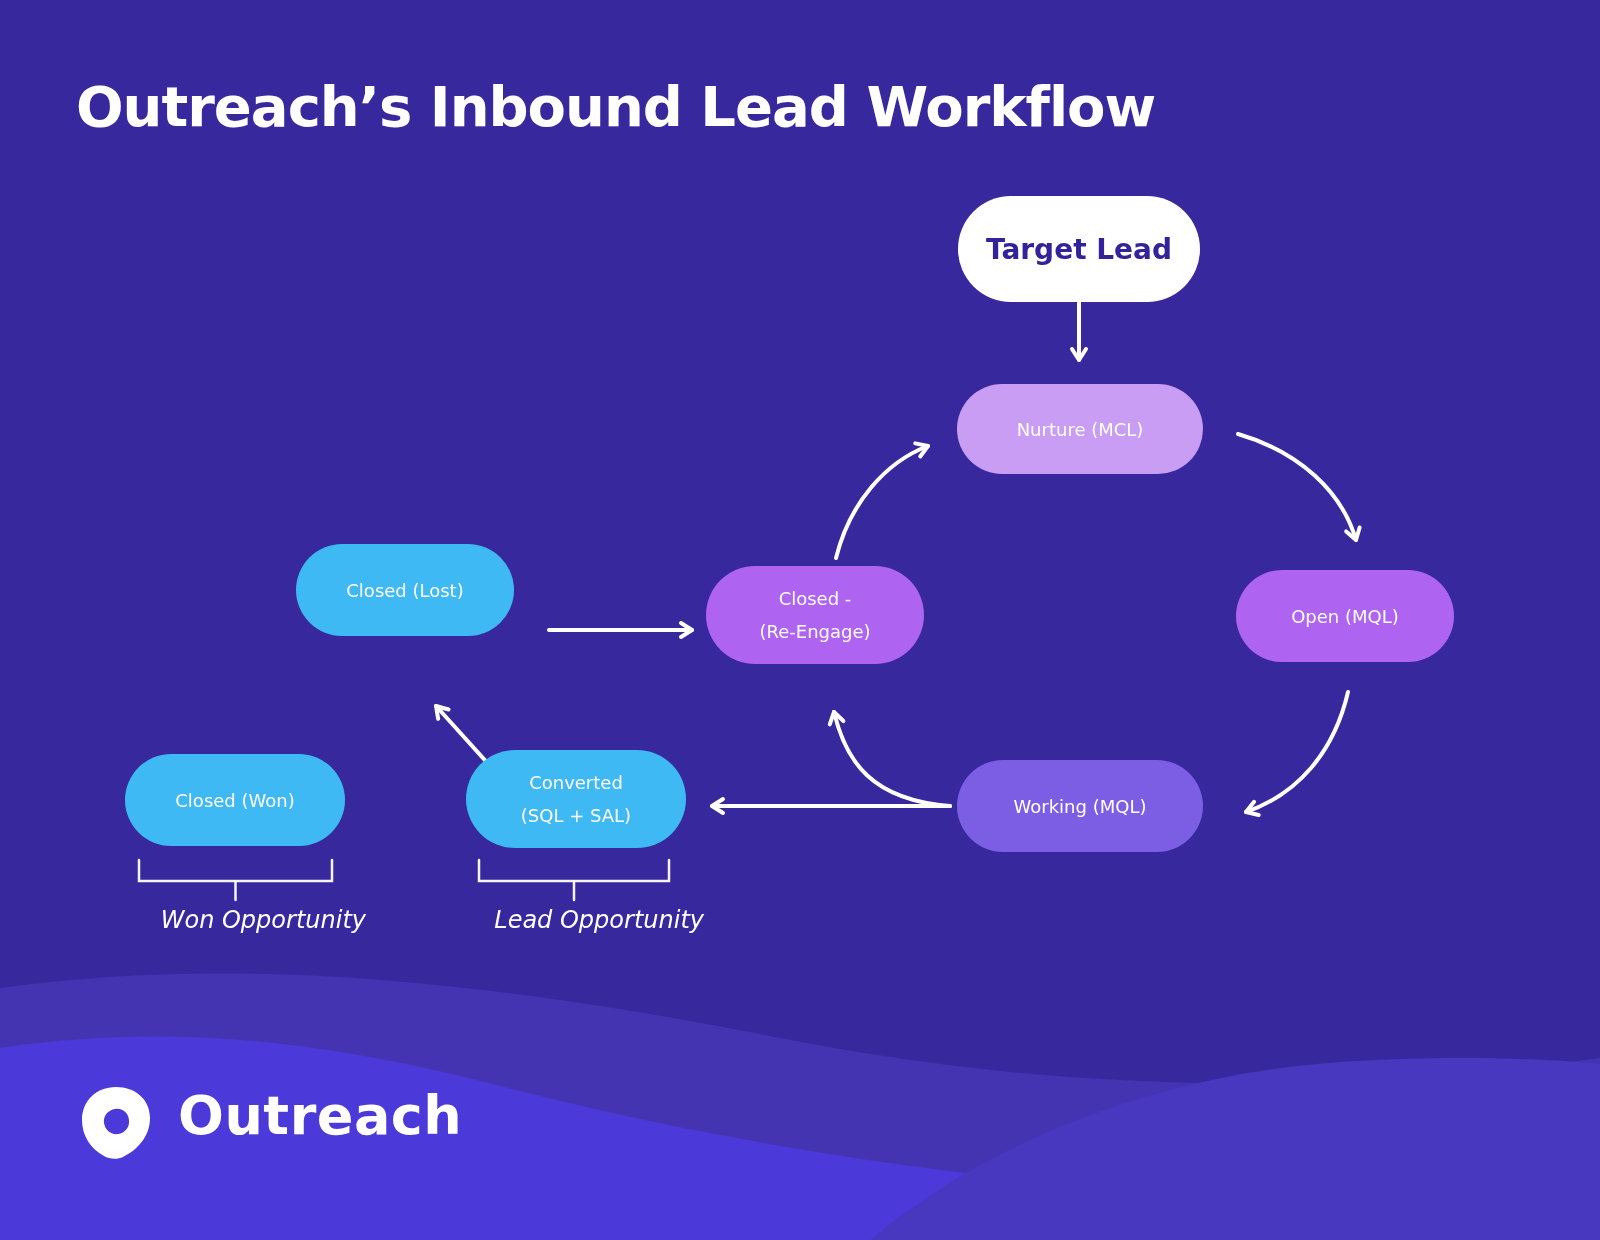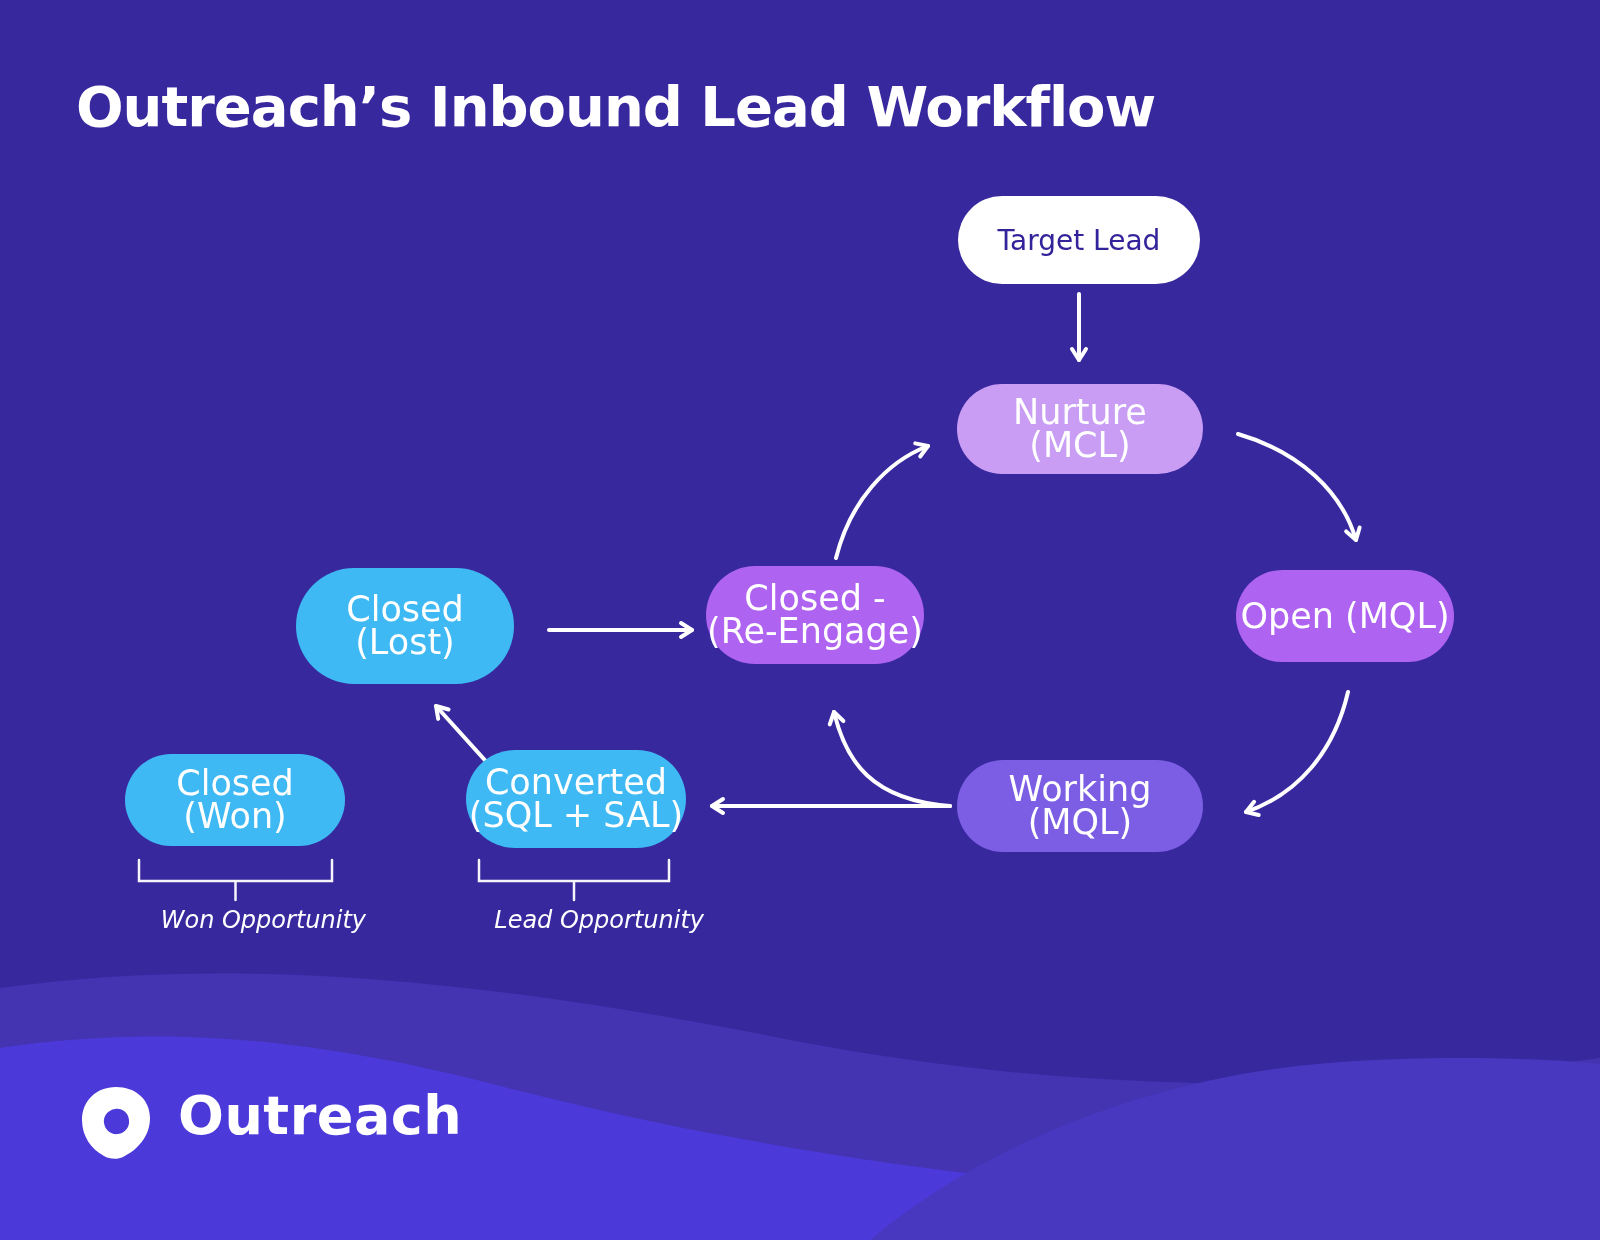--- a/index.html
+++ b/index.html
@@ -29,28 +29,28 @@
     position:absolute;left:76px;top:74px;
     color:var(--text-light);
     font-size:56px;font-weight:800;letter-spacing:-1px;
     white-space:nowrap;
   }
   .pill{
     position:absolute;
     display:flex;flex-direction:column;align-items:center;justify-content:center;
     border-radius:60px;
     color:var(--text-light);
-    font-size:35px;line-height:33px;
+    font-size:18px;line-height:33px;
     text-align:center;
   }
-  .pill-target  {left:958px; top:196px; width:242px;height:88px;background:var(--pill-white);color:var(--text-dark);font-weight:400;font-size:28px;}
+  .pill-target  {left:958px; top:196px; width:242px;height:106px;background:var(--pill-white);color:var(--text-dark);font-weight:700;font-size:28px;}
   .pill-nurture {left:957px; top:384px; width:246px;height:90px;background:var(--pill-lavender);}
   .pill-open    {left:1236px;top:570px; width:218px;height:92px;background:var(--pill-purple);}
   .pill-reengage{left:706px; top:566px; width:218px;height:98px;background:var(--pill-purple);}
-  .pill-lost    {left:296px; top:568px; width:218px;height:116px;background:var(--pill-cyan);text-align:center;}
+  .pill-lost    {left:296px; top:544px; width:218px;height:92px;background:var(--pill-cyan);text-align:center;}
   .pill-working {left:957px; top:760px; width:246px;height:92px;background:var(--pill-violet);}
   .pill-converted{left:466px;top:750px; width:220px;height:98px;background:var(--pill-cyan);}
   .pill-won     {left:125px; top:754px; width:220px;height:92px;background:var(--pill-cyan);}
   .ann-label{
     position:absolute;width:260px;text-align:right;
     color:var(--text-light);font-style:italic;font-size:24px;
   }
   .ann-won {left:106px;top:906px;}
   .ann-open{left:444px;top:906px;}
   .logo{

